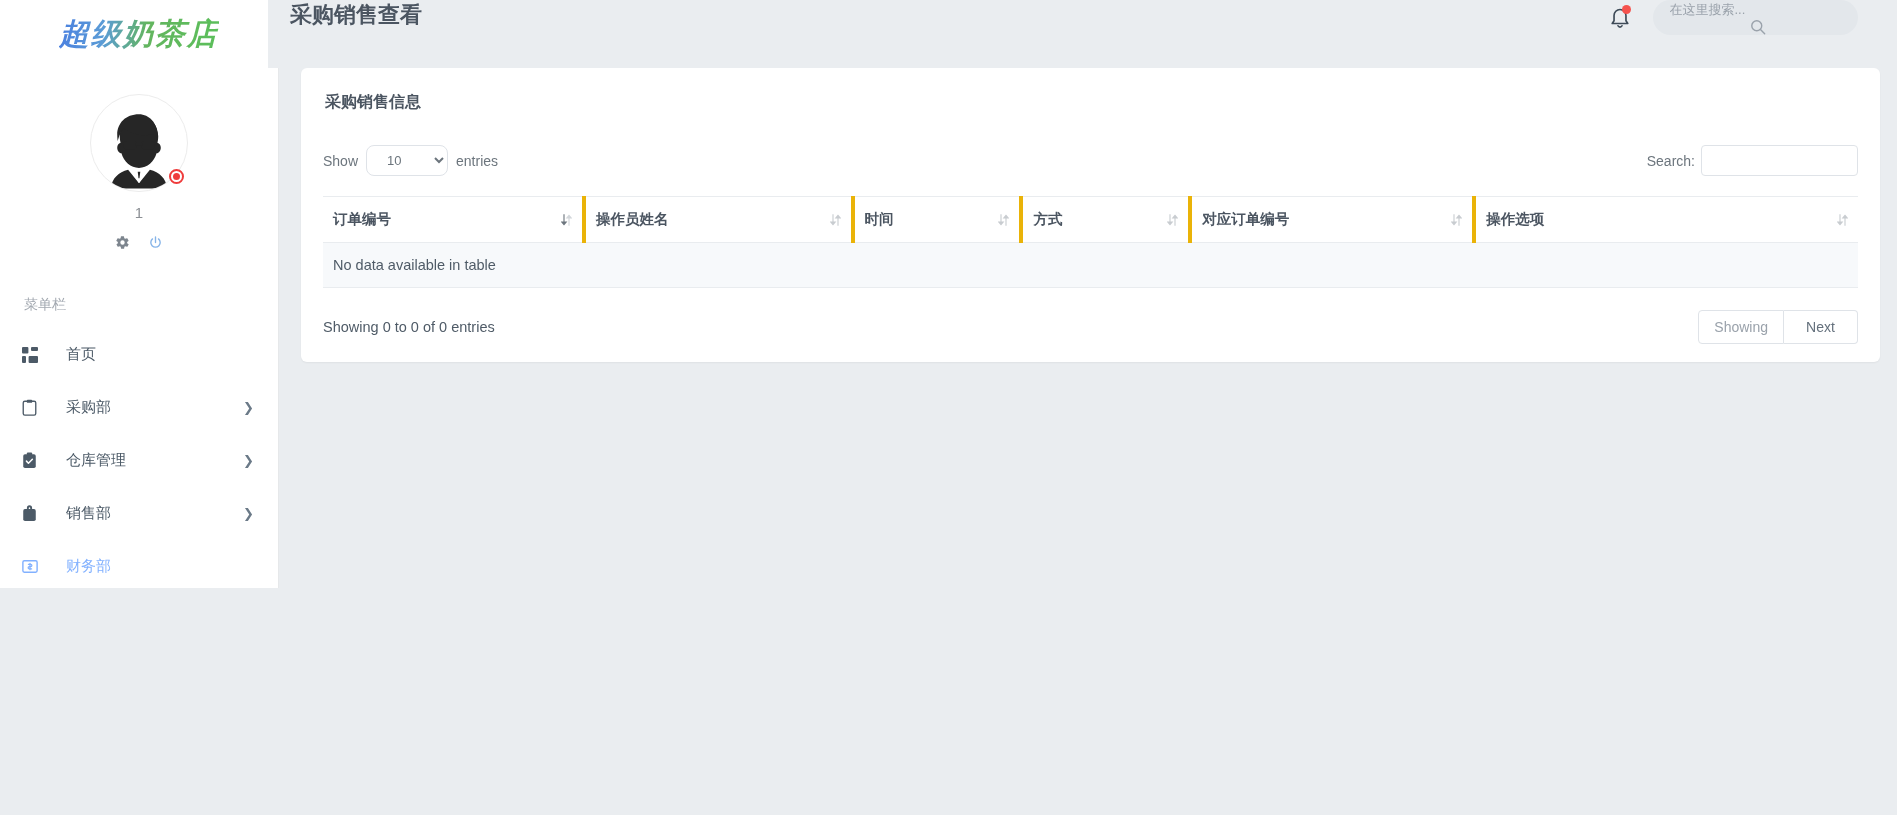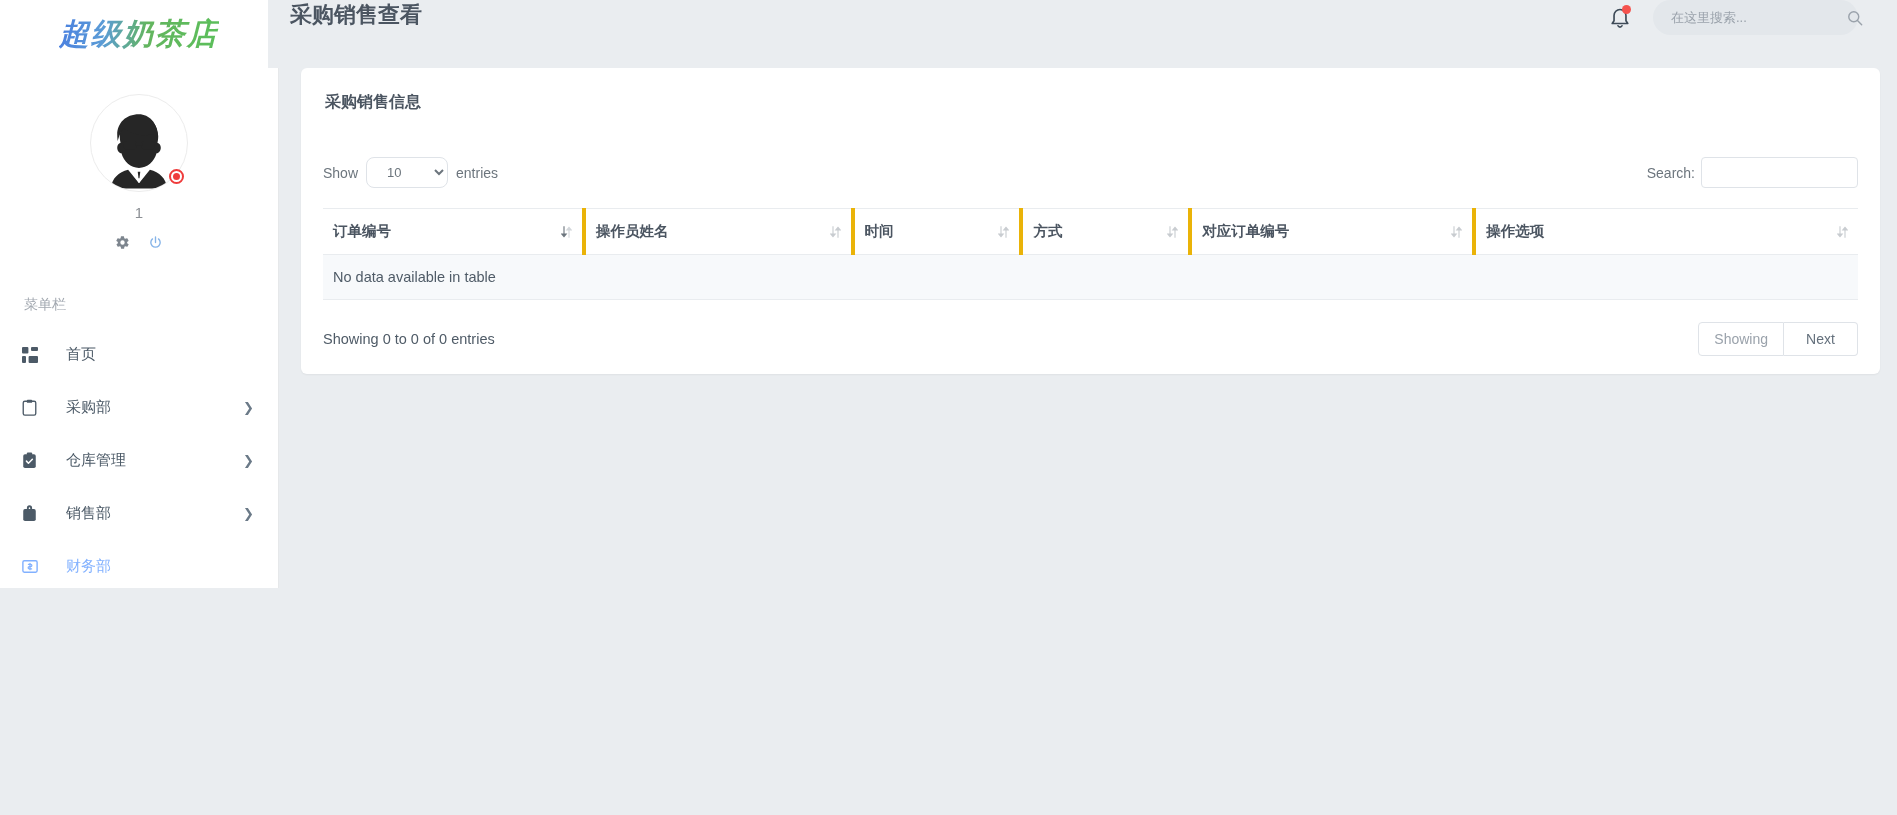--- a/index.html
+++ b/index.html
@@ -132,20 +132,21 @@
     position: absolute; top: -1px; right: 0px;
     width: 9px; height: 9px; border-radius: 50%;
     background: #f5524d;
   }
   #search-box {
     width: 205px; height: 35px;
     background: #e3e7eb;
     border-radius: 18px;
     display: flex; align-items: center;
     padding: 0 14px 0 18px;
+    flex-direction: column;
   }
   #search-input {
     flex: 1;
     border: 0; outline: 0; background: transparent;
     font-size: 13px;
     color: #6b7280;
     font-family: inherit;
   }
   #search-input::placeholder { color: #9aa2ab; }
   #search-icon { line-height: 0; color: #9aa2ab; cursor: pointer; }
@@ -160,21 +161,21 @@
     box-shadow: 0 1px 2px rgba(0,0,0,0.05);
     padding: 22px 22px 18px 22px;
   }
   #card-title {
     font-size: 16px;
     font-weight: 700;
     color: #4b5561;
     margin: 2px 0 0 2px;
   }
   #table-controls {
-    margin-top: 44px;
+    margin-top: 32px;
     display: flex;
     align-items: center;
   }
   #length-ctl {
     display: flex; align-items: center; gap: 8px;
     font-size: 14px; color: #6c757d;
   }
   #length-select {
     height: 31px;
     border: 1px solid #dfe3e8;

